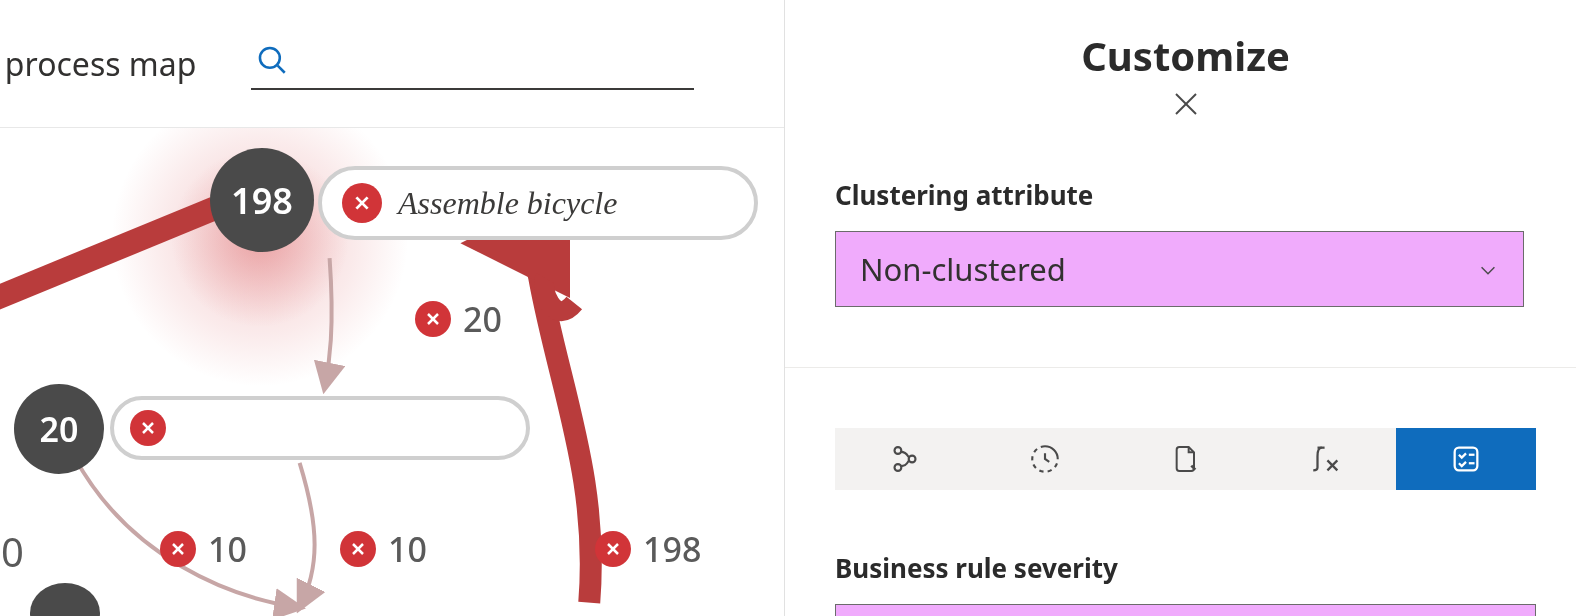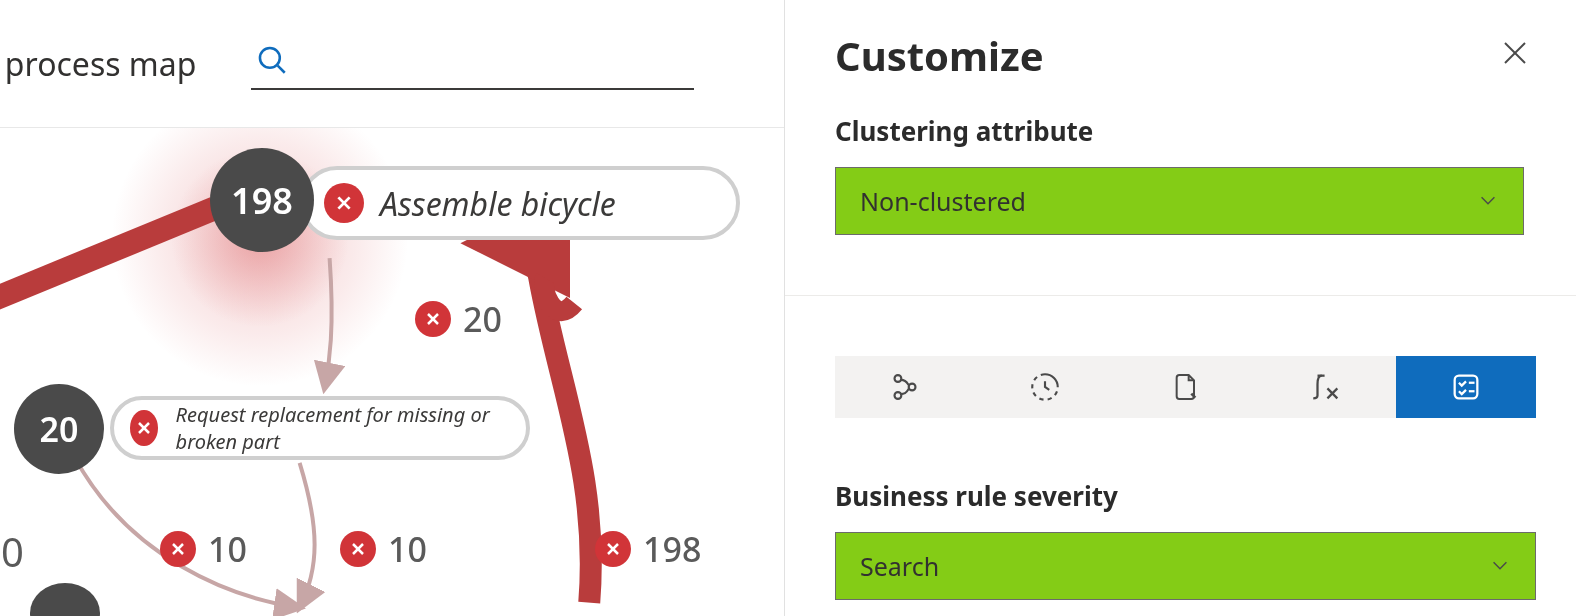--- a/index.html
+++ b/index.html
@@ -48,29 +48,29 @@
   .err-dot { position: absolute; display: flex; align-items: center; gap: 12px; }
   .err-count { font-size: 34px; color: #5a5a5a; font-weight: 500; }
   .red-badge {
     width: 40px; height: 40px; border-radius: 50%;
     background: #d13438; display: flex; align-items: center; justify-content: center;
   }
   .red-badge.sm { width: 36px; height: 36px; }
 
   
   .right { flex: 1; padding: 28px 40px 0 50px; position: relative; }
-  .panel-head { display: flex; justify-content: space-between; align-items: center; margin-bottom: 30px; }
+  .panel-head { display: flex; justify-content: space-between; align-items: center; margin-bottom: 47px; flex-direction: column; }
   .panel-title { font-size: 40px; font-weight: 700; color: #2b2b2b; }
   .close-x { cursor: pointer; padding: 6px; }
 
   .field-label { font-size: 26px; font-weight: 700; color: #2b2b2b; margin-bottom: 18px; }
   .select {
     display: flex; justify-content: space-between; align-items: flex-start;
-    border: 1px solid #6b6b6b; padding: 16px 24px; font-size: 25px; color: #323130;
-    background: #84cc16; cursor: pointer;
+    border: 1px solid #6b6b6b; padding: 16px 24px; font-size: 31px; color: #323130;
+    background: #f0abfc; cursor: pointer;
   }
   .section1 { border-bottom: 1px solid #ecebe9; padding-bottom: 60px; margin: 0 -40px 60px -50px; padding-left: 50px; padding-right: 52px; }
 
   .tabbar { display: flex; margin-bottom: 60px; }
   .tab { flex: 1; height: 62px; display: flex; align-items: center; justify-content: center; background: #f3f2f1; cursor: pointer; }
   .tab.active { background: #0f6cbd; }
   .tab svg { display: block; }
 
 </style>
 </head>
@@ -111,41 +111,40 @@
         <path d="M 215 80 L -40 185" stroke="#b93c3c" stroke-width="24" fill="none"></path>
 
         <path d="M 590 475 C 600 350 560 260 540 150 C 538 135 520 115 505 115" stroke="#b93c3c" stroke-width="22" fill="none" marker-end="url(#arr-thick)"></path>
         <path d="M 546 150 C 540 160 555 200 575 175" stroke="#b93c3c" stroke-width="20" fill="none"></path>
 
         <path d="M 330 130 C 335 200 330 235 325 260" stroke="#c7a6a6" stroke-width="4" fill="none" marker-end="url(#arr-thin)"></path>
         <path d="M 75 330 C 130 430 230 470 300 480" stroke="#c7a6a6" stroke-width="4" fill="none" marker-end="url(#arr-thin)"></path>
         <path d="M 300 335 C 320 400 320 440 300 480" stroke="#c7a6a6" stroke-width="4" fill="none" marker-end="url(#arr-thin)"></path>
       </svg>
 
-      <div class="activity-pill" style="left:300px; top:38px; width:440px; height:74px;">
+      <div class="activity-pill" style="left:318px; top:38px; width:440px; height:74px;font-family:Liberation Serif, serif;">
         <span class="red-badge">
           <svg width="18" height="18" viewBox="0 0 16 16" stroke="#fff" stroke-width="2.5">
               <line x1="3" y1="3" x2="13" y2="13"></line>
               <line x1="13" y1="3" x2="3" y2="13"></line>
             </svg>
         </span>
         <span class="label">Assemble bicycle</span>
       </div>
       <div class="count-bubble big" style="left:210px; top:20px;">
         <span>198</span>
       </div>
 
       <div class="activity-pill small" style="left:110px; top:268px; width:420px; height:64px;">
         <span class="red-badge sm">
           <svg width="16" height="16" viewBox="0 0 16 16" stroke="#fff" stroke-width="2.5">
               <line x1="3" y1="3" x2="13" y2="13"></line>
               <line x1="13" y1="3" x2="3" y2="13"></line>
             </svg>
         </span>
-        <span class="label">Request replacement for missing or broken part</span>
       </div>
       <div class="count-bubble big2" style="left:14px; top:256px;">
         <span>20</span>
       </div>
 
       <div style="position:absolute; left:-22px; top:165px; font-size:40px; color:#5a5a5a;">8</div>
 
       <div class="err-dot" style="left:415px; top:168px;">
         <span class="red-badge sm">
           <svg width="16" height="16" viewBox="0 0 16 16" stroke="#fff" stroke-width="2.5">

